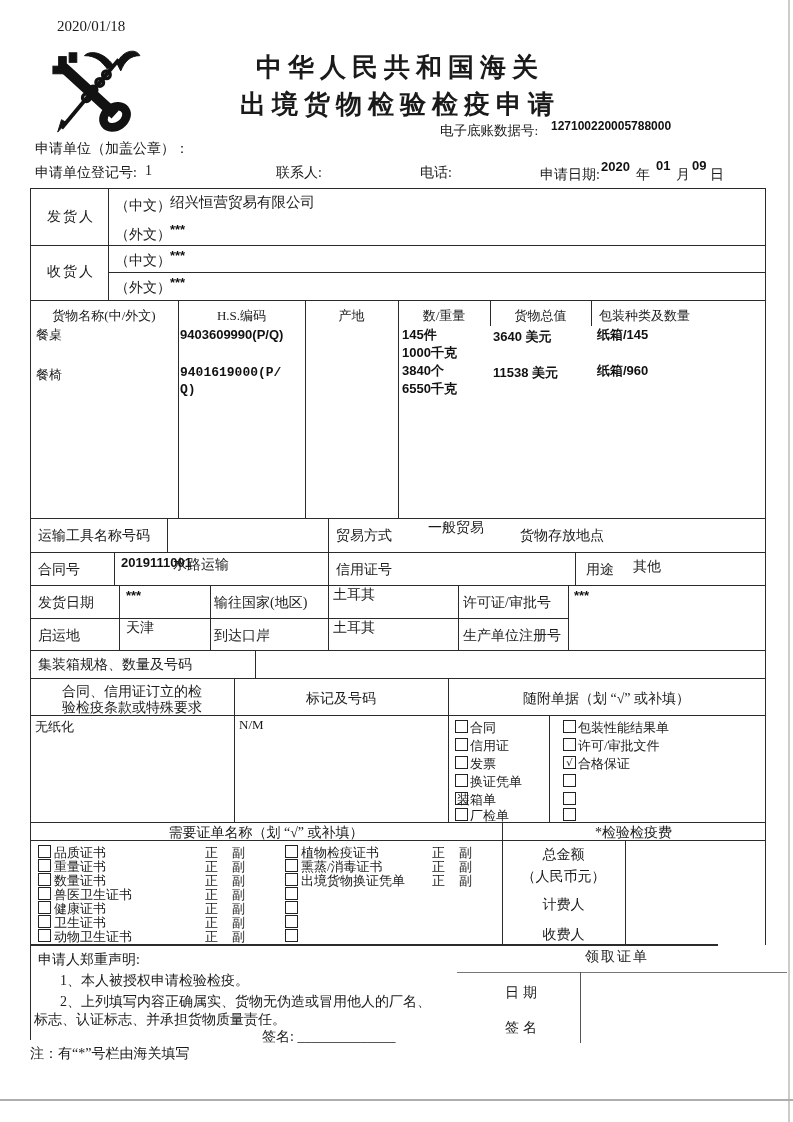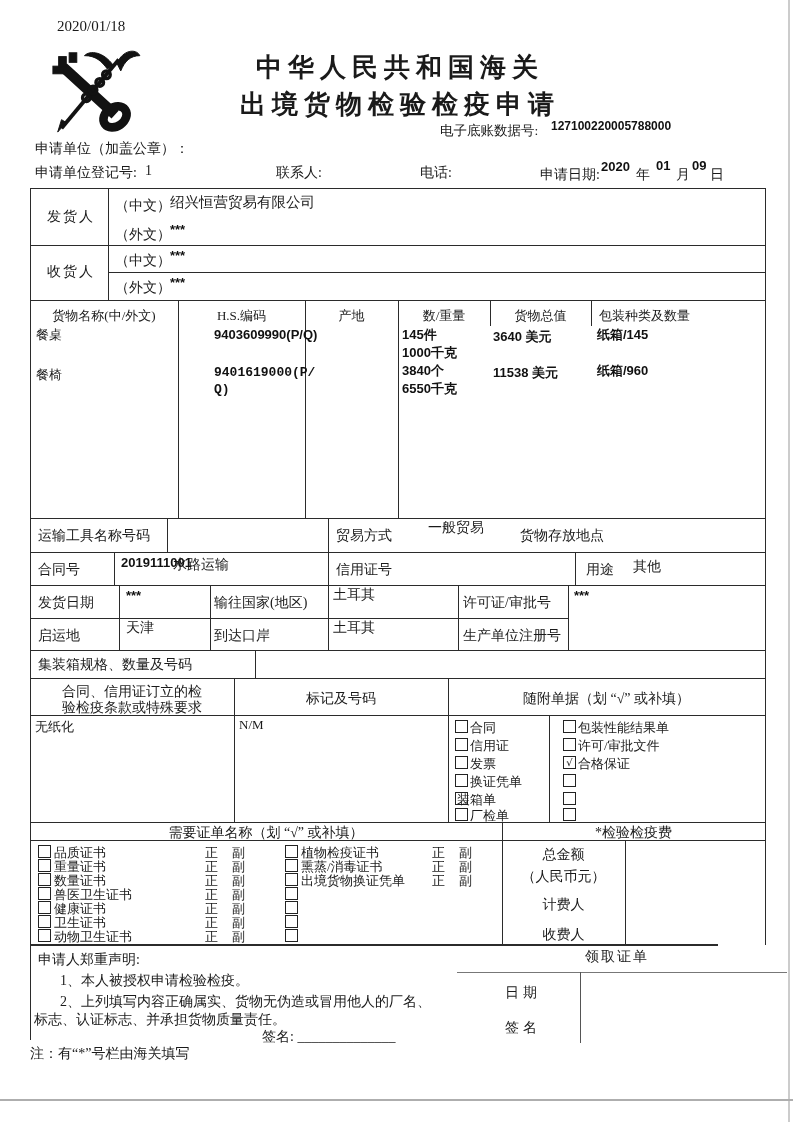--- a/index.html
+++ b/index.html
@@ -7,21 +7,21 @@
   .page{position:relative;width:793px;height:1122px;background:#ffffff;overflow:hidden;}
   .abs{position:absolute;white-space:nowrap;}
   .lbl{font-size:14px;color:#1a1a1a;}
   .sm{font-size:13px;}
   .big-title{font-weight:bold;font-size:26px;letter-spacing:6px;text-align:center;}
   .num{font-family:"Liberation Sans","DejaVu Sans",sans-serif;font-weight:bold;font-size:13px;color:#111;}
   .hl{position:absolute;height:1px;background:#2b2b2b;}
   .vl{position:absolute;width:1px;background:#2b2b2b;}
   .cb{position:absolute;width:11px;height:11px;border:1px solid #222;font-family:"DejaVu Sans",sans-serif;font-size:10px;line-height:11px;text-align:center;color:#111;}
   .ctr{text-align:center;}
-  .wrapcell{white-space:normal;word-break:break-all;line-height:17px;padding-left:34px;}
+  .wrapcell{white-space:normal;word-break:break-all;line-height:17px;}
 </style>
 </head>
 <body>
 
 <div class="page">
 
   <span class="abs lbl" style="left:57px;top:18px;font-size:15px;">2020/01/18</span>
 
   <span class="abs" style="left:44px;top:48px;">
     <svg viewBox="0 0 100 90" width="100" height="86" xmlns="http://www.w3.org/2000/svg">

